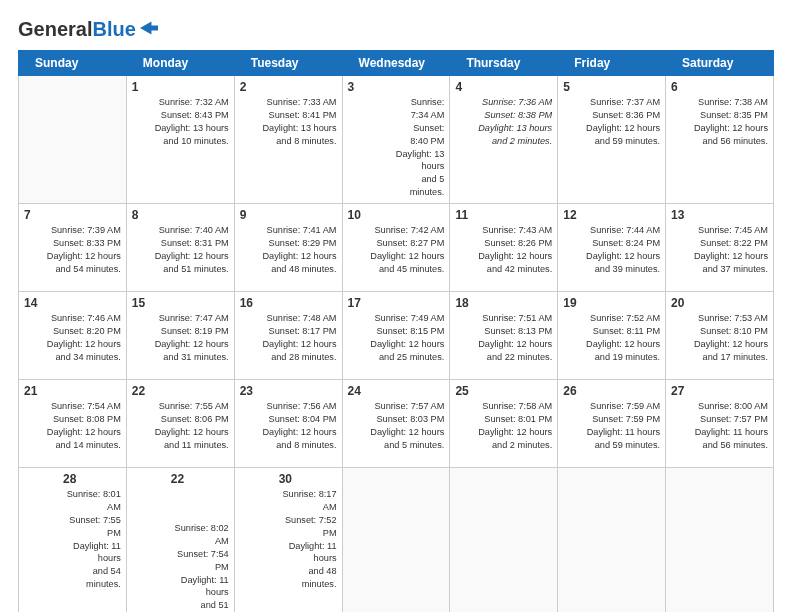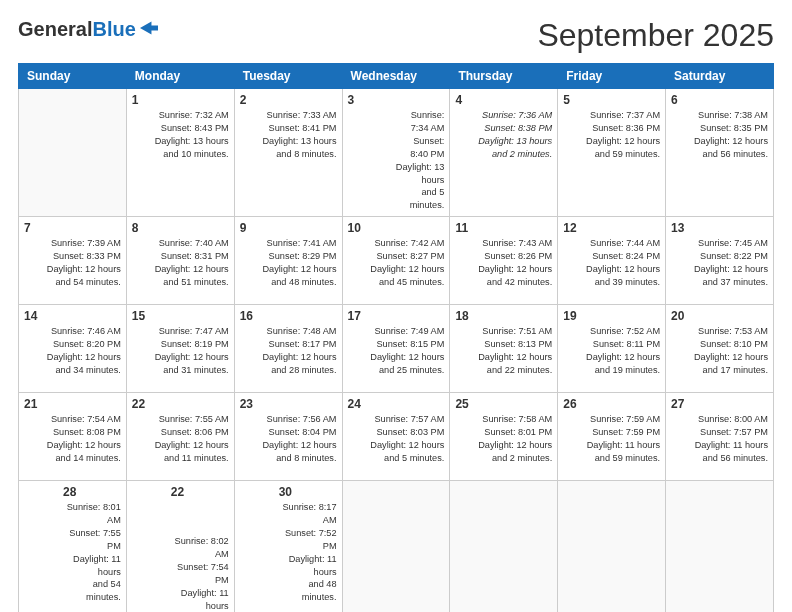--- a/index.html
+++ b/index.html
@@ -59,21 +59,21 @@
       border: 1px solid #ccc;
       border-collapse: collapse;
       width: 100%;
       table-layout: fixed;
     }
     .calendar th {
       background: #1a6fba;
       color: #fff;
       font-size: 12px;
       font-weight: bold;
-      padding: 5px 8px;
+      padding: 5px 16px;
       border: 1px solid #1a6fba;
       text-align: left;
     }
     .calendar td {
       border: 1px solid #ccc;
       vertical-align: top;
       padding: 4px 5px;
       font-size: 9.5px;
       color: #333;
       height: 88px;
@@ -108,21 +108,20 @@
       <div style="display:flex;align-items:center;">
         <span class="logo-text">
           <span>General</span><span class="blue">Blue</span>
         </span>
         <svg class="logo-arrow" viewBox="0 0 22 16" xmlns="http://www.w3.org/2000/svg" style="margin-left:4px;margin-top:-2px;">
           <polygon points="0,8 14,0 14,5 22,5 22,11 14,11 14,16" fill="#1a6fba"></polygon>
         </svg>
       </div>
     </div>
     <div class="title-section">
-      <div class="month-title">September 2025</div>
     </div>
   </div>
 
   <table class="calendar">
     <thead>
       <tr>
 
       <th>Sunday</th>
           <th>Monday</th>
           <th>Tuesday</th>

